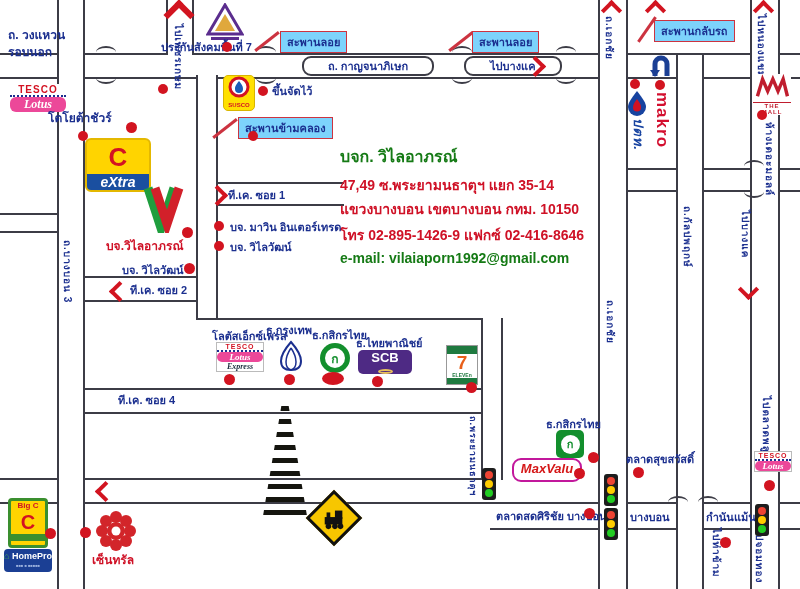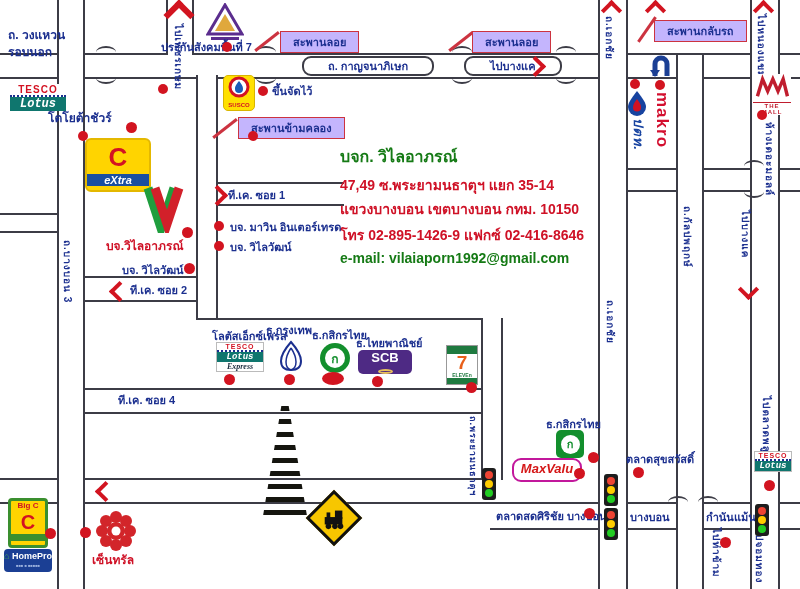--- a/index.html
+++ b/index.html
@@ -9,37 +9,37 @@
   .road-h{position:absolute;background:#fff;border-top:2px solid #3c3c46;border-bottom:2px solid #3c3c46;z-index:1;}
   .road-v{position:absolute;background:#fff;border-left:2px solid #3c3c46;border-right:2px solid #3c3c46;z-index:2;}
   .line-h{position:absolute;height:0;border-top:2px solid #3c3c46;z-index:1;}
   .arc-u{position:absolute;width:20px;height:10px;border-top:2px solid #3c3c46;border-radius:50%;z-index:3;}
   .arc-d{position:absolute;width:20px;height:10px;border-bottom:2px solid #3c3c46;border-radius:50%;z-index:3;}
   
   .lbl{position:absolute;z-index:6;font-weight:bold;font-size:11px;white-space:nowrap;}
   .blbl{color:#1b2f8f}.rlbl{color:#cf1126}.glbl{color:#157a15}
   .vlbl{writing-mode:vertical-rl;text-orientation:mixed;letter-spacing:1px;}
   .rbox{position:absolute;z-index:6;border:1px solid #cc3340;color:#1b2f8f;font-weight:bold;
-        font-size:11px;padding:1px 12px;background:#c4b5fd;white-space:nowrap;}
+        font-size:11px;padding:1px 6px;background:#7dd3fc;white-space:nowrap;}
   .seg{position:absolute;z-index:5;border:2px solid #3c3c46;border-radius:9px;color:#1b2f8f;
        font-weight:bold;font-size:11px;padding:0 24px;background:#fff;white-space:nowrap;height:16px;line-height:16px;text-align:right;}
   
   .dot{position:absolute;z-index:7;width:11px;height:11px;border-radius:50%;background:#d21420;}
   .dot.oval{width:22px;height:13px;border-radius:50%;}
   .chv{position:absolute;z-index:7;width:11px;height:11px;border-top:4px solid #d21420;border-right:4px solid #d21420;}
   .chv.up{transform:rotate(-45deg)}.chv.right{transform:rotate(45deg)}
   .chv.down{transform:rotate(135deg)}.chv.left{transform:rotate(-135deg)}
   .chv.big{width:16px;height:16px;border-top-width:6px;border-right-width:6px;}
   .slash{position:absolute;z-index:6;width:30px;height:3px;background:#cc3340;transform:rotate(-38deg);}
   
   .logo{position:absolute;z-index:6;}
   .tescobox{background:#fff;text-align:center;}
   .tesco-t{color:#d31222;font-weight:bold;letter-spacing:1px;border-bottom:2px dotted #1b2f8f;display:block;}
-  .lotus-band{background:#0f766e;color:#fff;font-style:italic;font-family:Liberation Mono, monospace;
-              font-weight:bold;display:block;}
+  .lotus-band{background:#ec4899;color:#fff;font-style:italic;font-family:Liberation Serif, serif;
+              font-weight:bold;display:block;border-radius:6px;}
   .express-t{color:#234;font-style:italic;font-family:"Liberation Serif",serif;font-weight:bold;display:block;}
   .surebox{background:#111;border-radius:12px;color:#fff;font-weight:bold;font-style:italic;
            text-align:center;border:2px solid #333;}
   .sure-t{color:#eee;border-bottom:2px solid #d31222;}
   .bigcx{background:#ffd400;border:2px solid #e4b800;border-radius:6px;text-align:center;overflow:hidden;}
   .bigc-c{color:#d31222;font-weight:bold;display:block;}
   .extra-band{background:#1a4fa0;color:#fff;font-style:italic;font-weight:bold;display:block;}
   .bigcs{background:#ffd400;border:3px solid #3a8f2f;border-radius:4px;text-align:center;overflow:hidden;}
   .suscobox{background:#ffe000;border-radius:5px;text-align:center;border:1px solid #d8b500;}
   .susco-t{color:#d31222;font-weight:bold;font-size:6px;display:block;}
@@ -175,21 +175,21 @@
     <span class="tesco-t" style="font-size:10px;">TESCO</span>
     <span class="lotus-band" style="font-size:12px;">Lotus</span>
   </div>
   <div class="dot" style="left:126px;top:122px;"></div>
 
   <div class="dot" style="left:158px;top:84px;width:10px;height:10px;"></div>
   <div class="lbl blbl" style="left:48px;top:108px;font-size:12px;">โตโยต้าชัวร์</div>
 
   <div class="logo bigcx" style="left:85px;top:138px;width:62px;height:50px;">
     <span class="bigc-c" style="font-size:26px;line-height:34px;">C</span>
-    <span class="extra-band" style="font-size:11px;">eXtra</span>
+    <span class="extra-band" style="font-size:14px;">eXtra</span>
   </div>
   <div class="dot" style="left:78px;top:131px;width:10px;height:10px;"></div>
 
   <div class="logo suscobox" style="left:223px;top:75px;width:30px;height:34px;">
     <svg width="22" height="22" viewBox="0 0 22 22">
       <circle cx="11" cy="11" r="9" fill="#fff" stroke="#d31222" stroke-width="3"></circle>
       <path d="M11 5 C8 9 7 10 7 13 a4 4 0 0 0 8 0 C15 10 14 9 11 5 Z" fill="#1b5cb8"></path>
     </svg>
     <span class="susco-t">SUSCO</span>
   </div>

